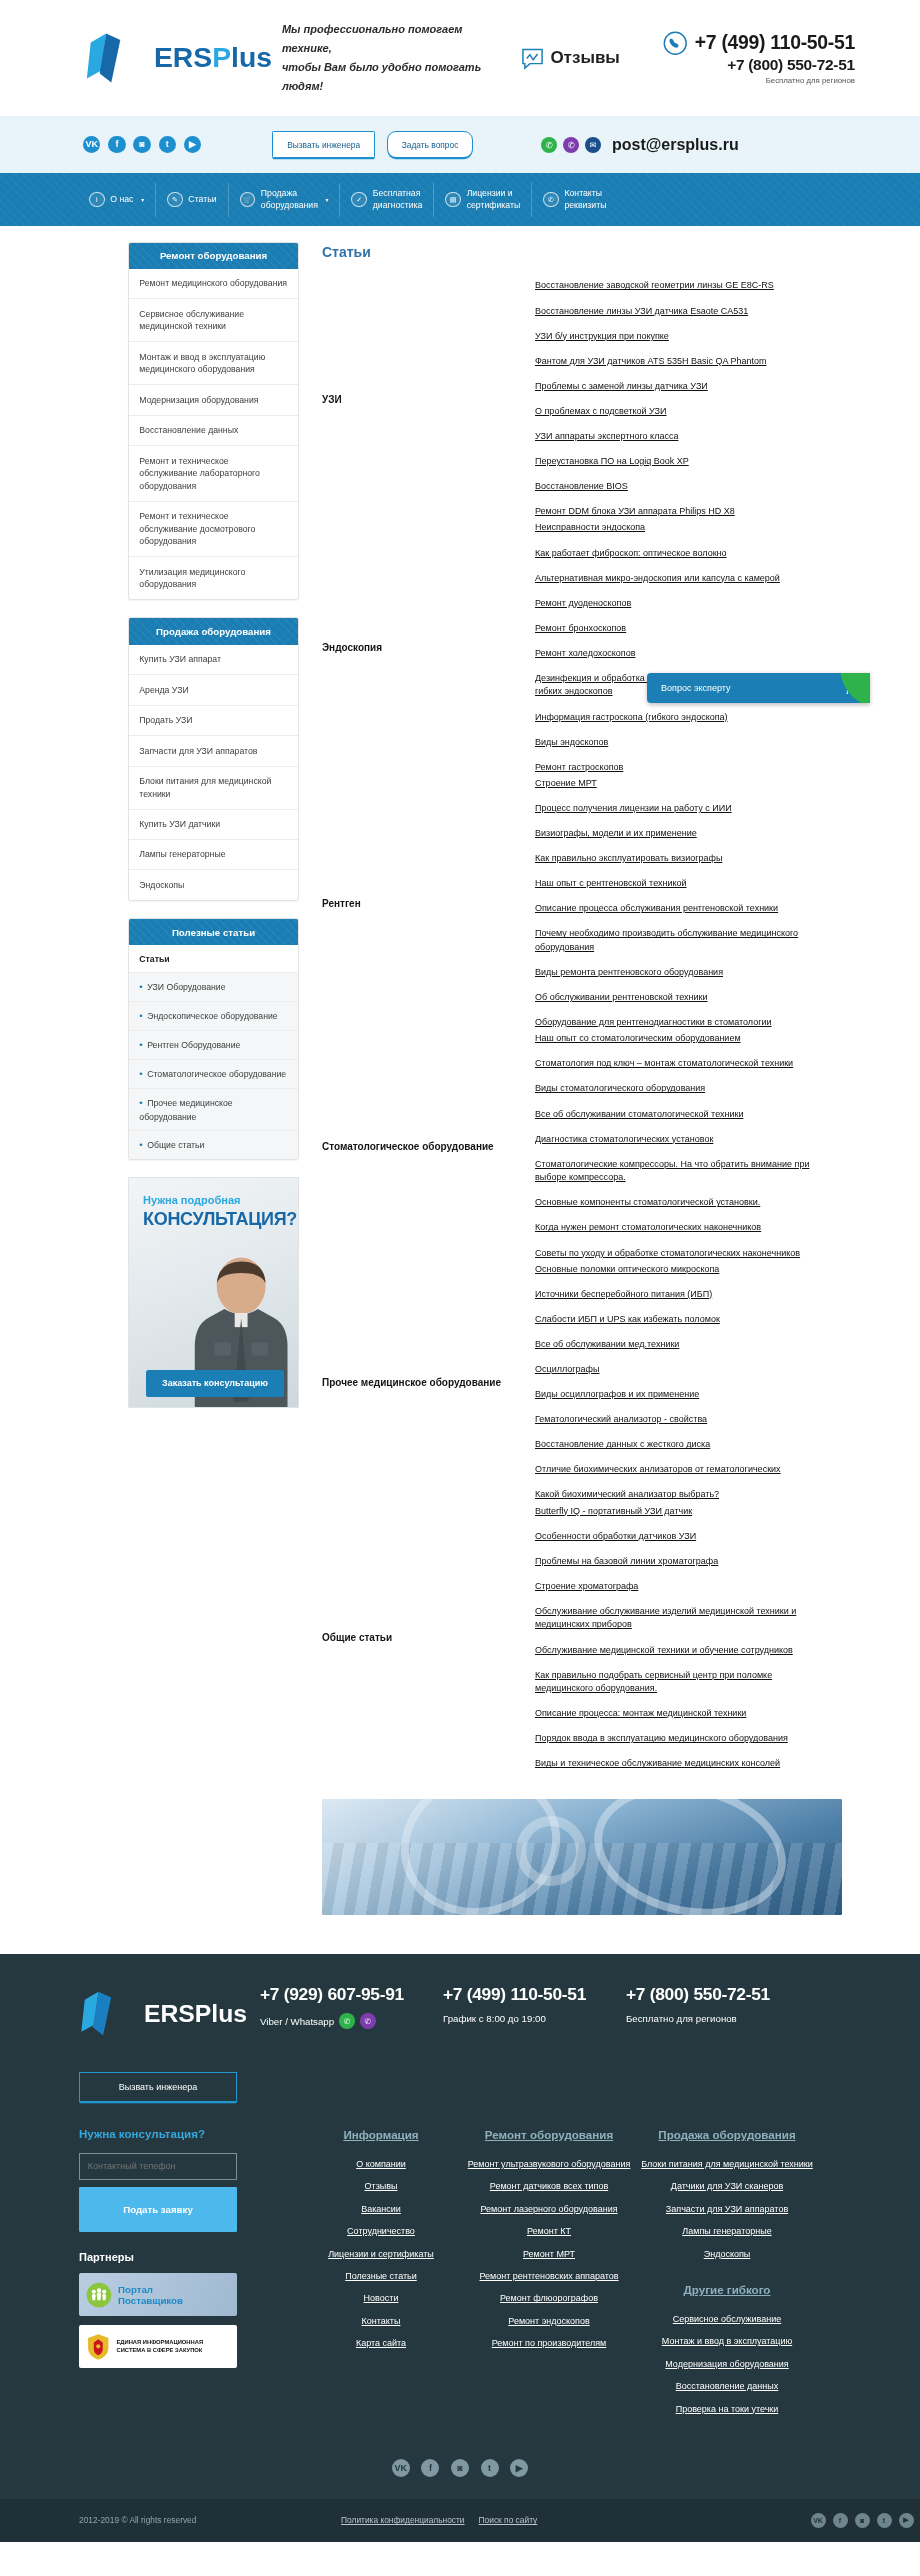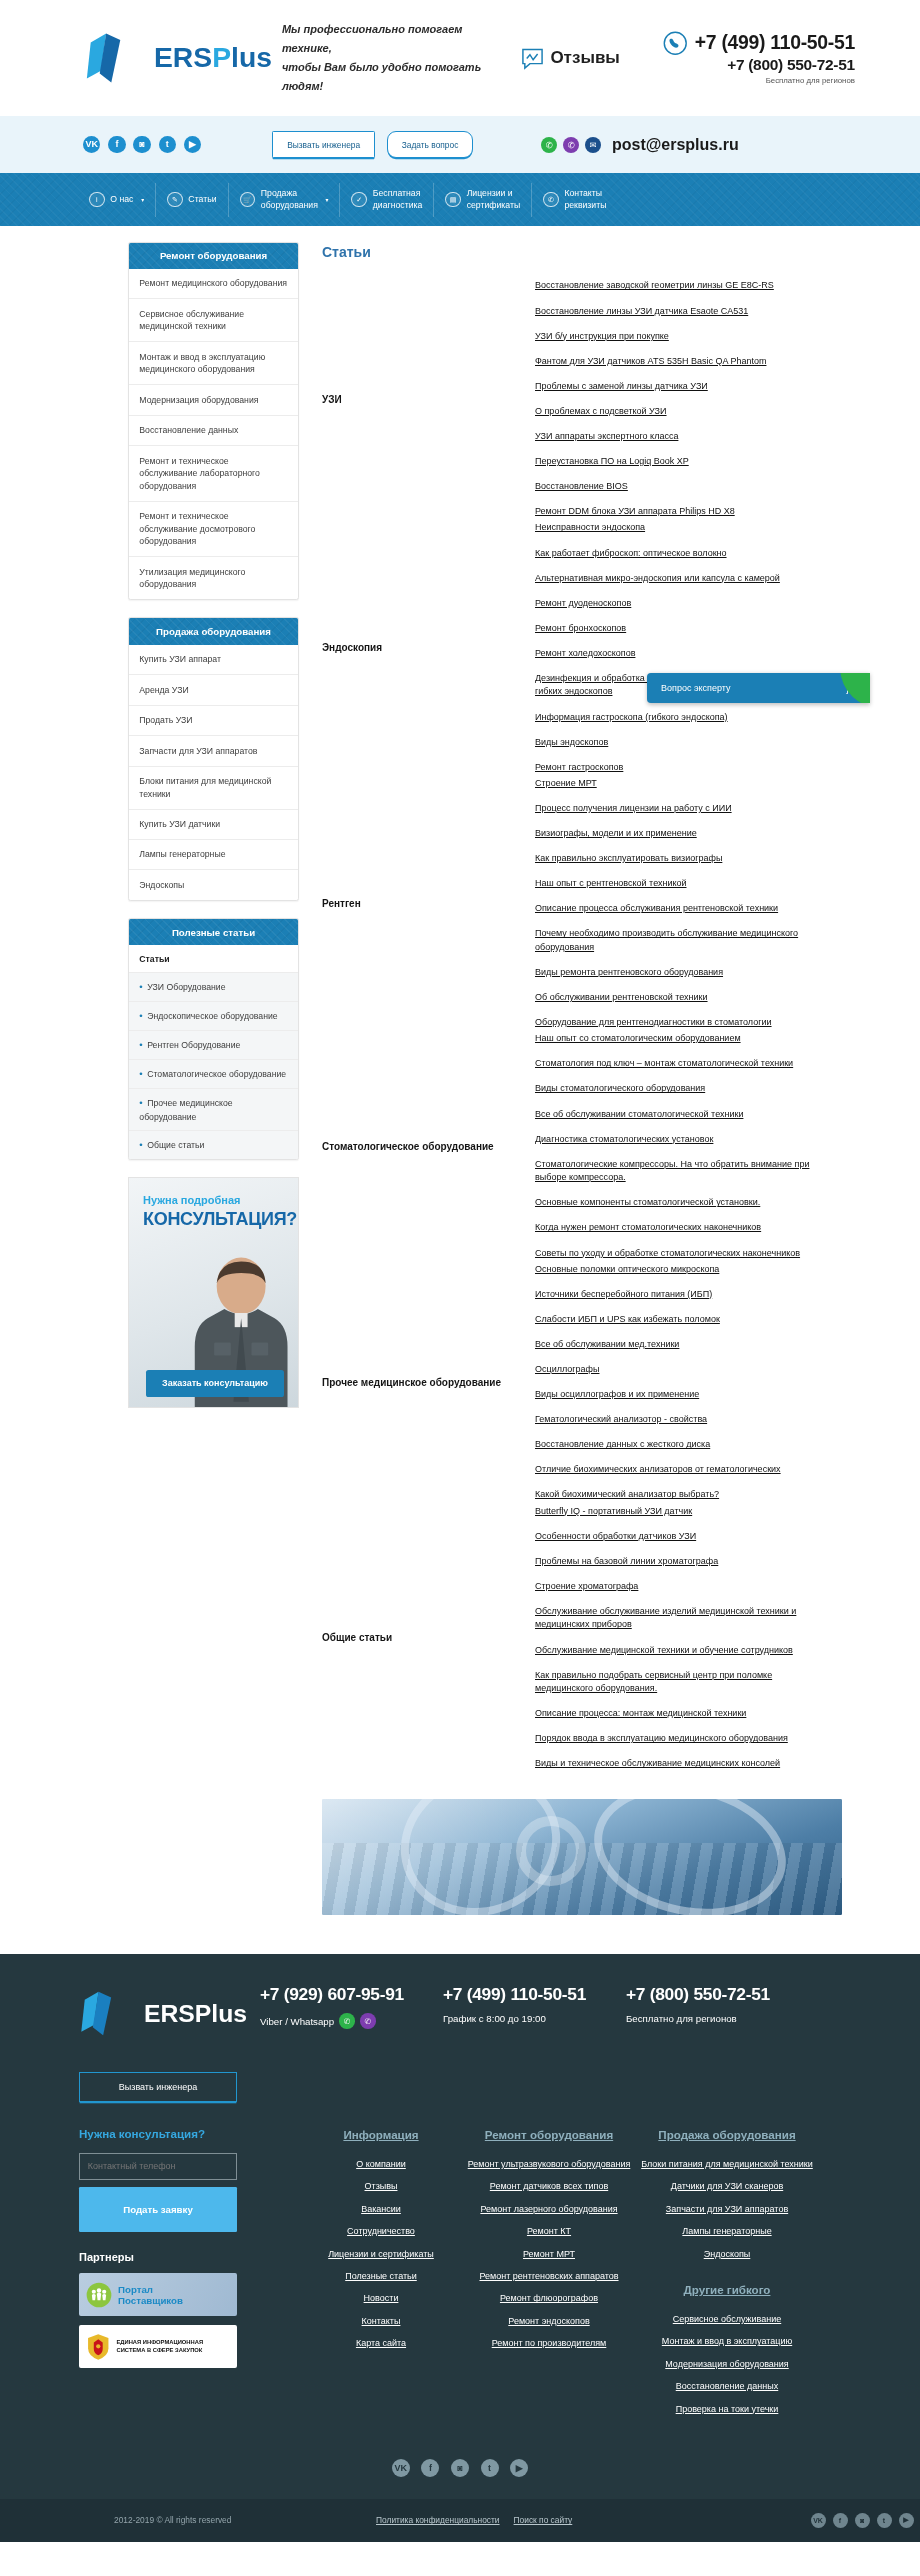--- a/index.html
+++ b/index.html
@@ -151,21 +151,21 @@
   .fcol { width:158px; flex:none; }
   .fcol.wide { width:178px; }
   .fcol a, .fcol .fh-link { display:block; color:#fff; font-size:9px; text-decoration:underline;
                             margin-bottom:10.3px; line-height:1.35; cursor:pointer;text-align:center;}
   .fcol .fh-link { color:#8fb0bd; font-size:11.6px; font-weight:bold; margin-bottom:15.5px; }
 
   .soc-footer { display:flex; justify-content:center; gap:11.6px; padding:3.9px 0 22px 0; }
   .soc-footer .ic { width:18px; height:18px; border-radius:50%; background:#7f98a2; color:#25383f;
                     display:flex; align-items:center; justify-content:center; font-size:9px; font-weight:bold;}
   .copybar { background:#1f3037; padding:14px 0; }
-  .copybar-inner { display:flex; align-items:center; padding-left:114px; }
+  .copybar-inner { display:flex; align-items:center; padding-left:79px; }
   .copybar .cp { color:#93a4ab; font-size:8.4px; width:262px;}
   .copybar a { color:#b9c7cd; font-size:8.4px; text-decoration:underline; margin-right:14px; cursor:pointer;}
   .copybar .soc2 { margin-left:auto; margin-right:6.5px; display:flex; gap:7px; }
   .copybar .soc2 .ic { width:15px; height:15px; border-radius:50%; background:#6f858e; color:#1f3037;
                        display:flex; align-items:center; justify-content:center; font-size:7px; font-weight:bold;}
 </style>
 </head>
 <body>
 
 <div class="topbar">

